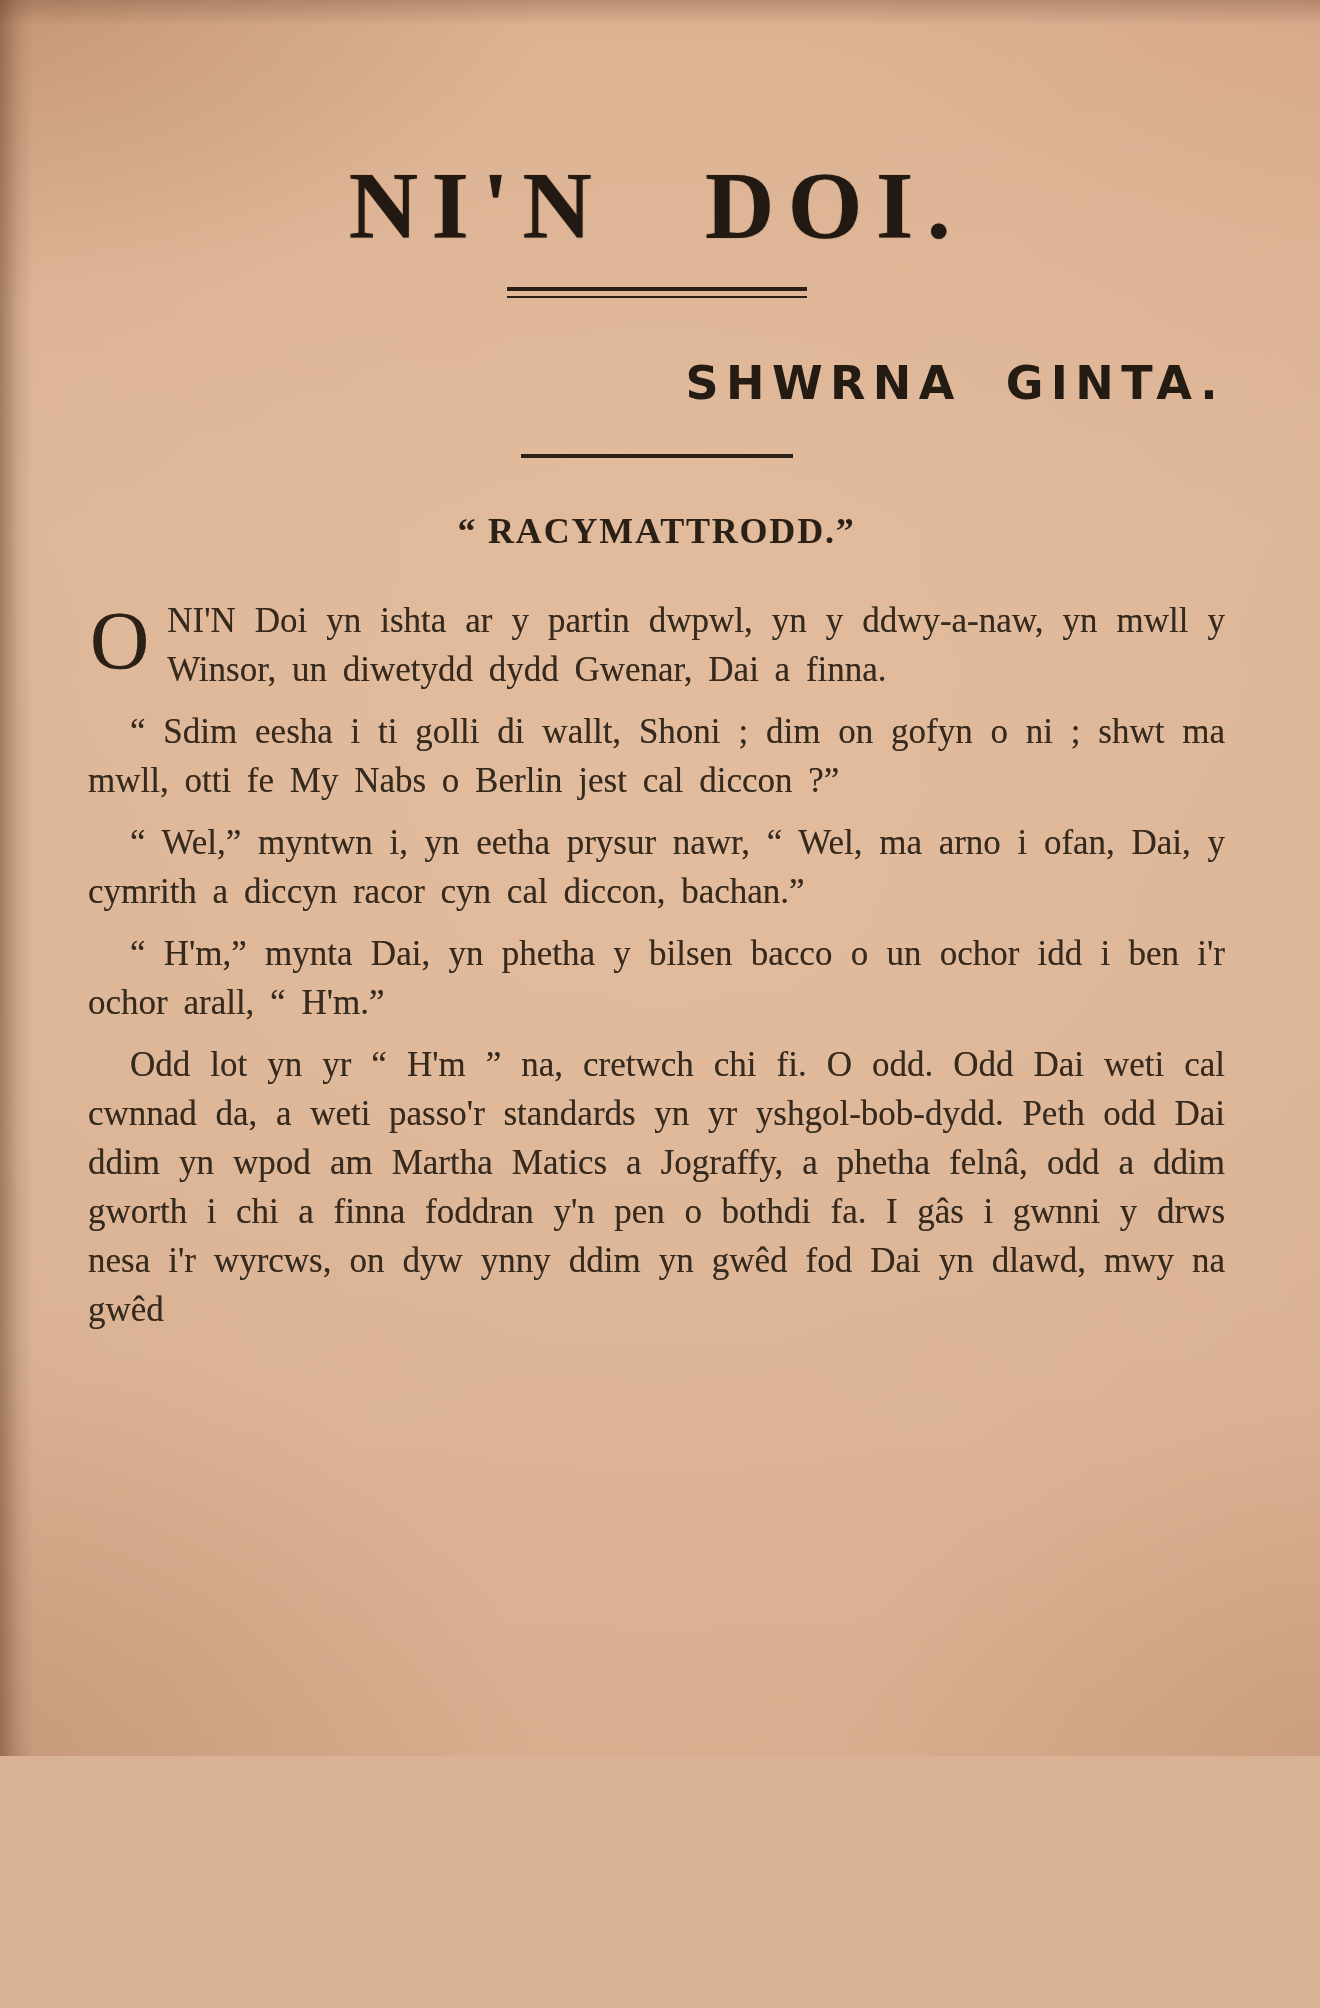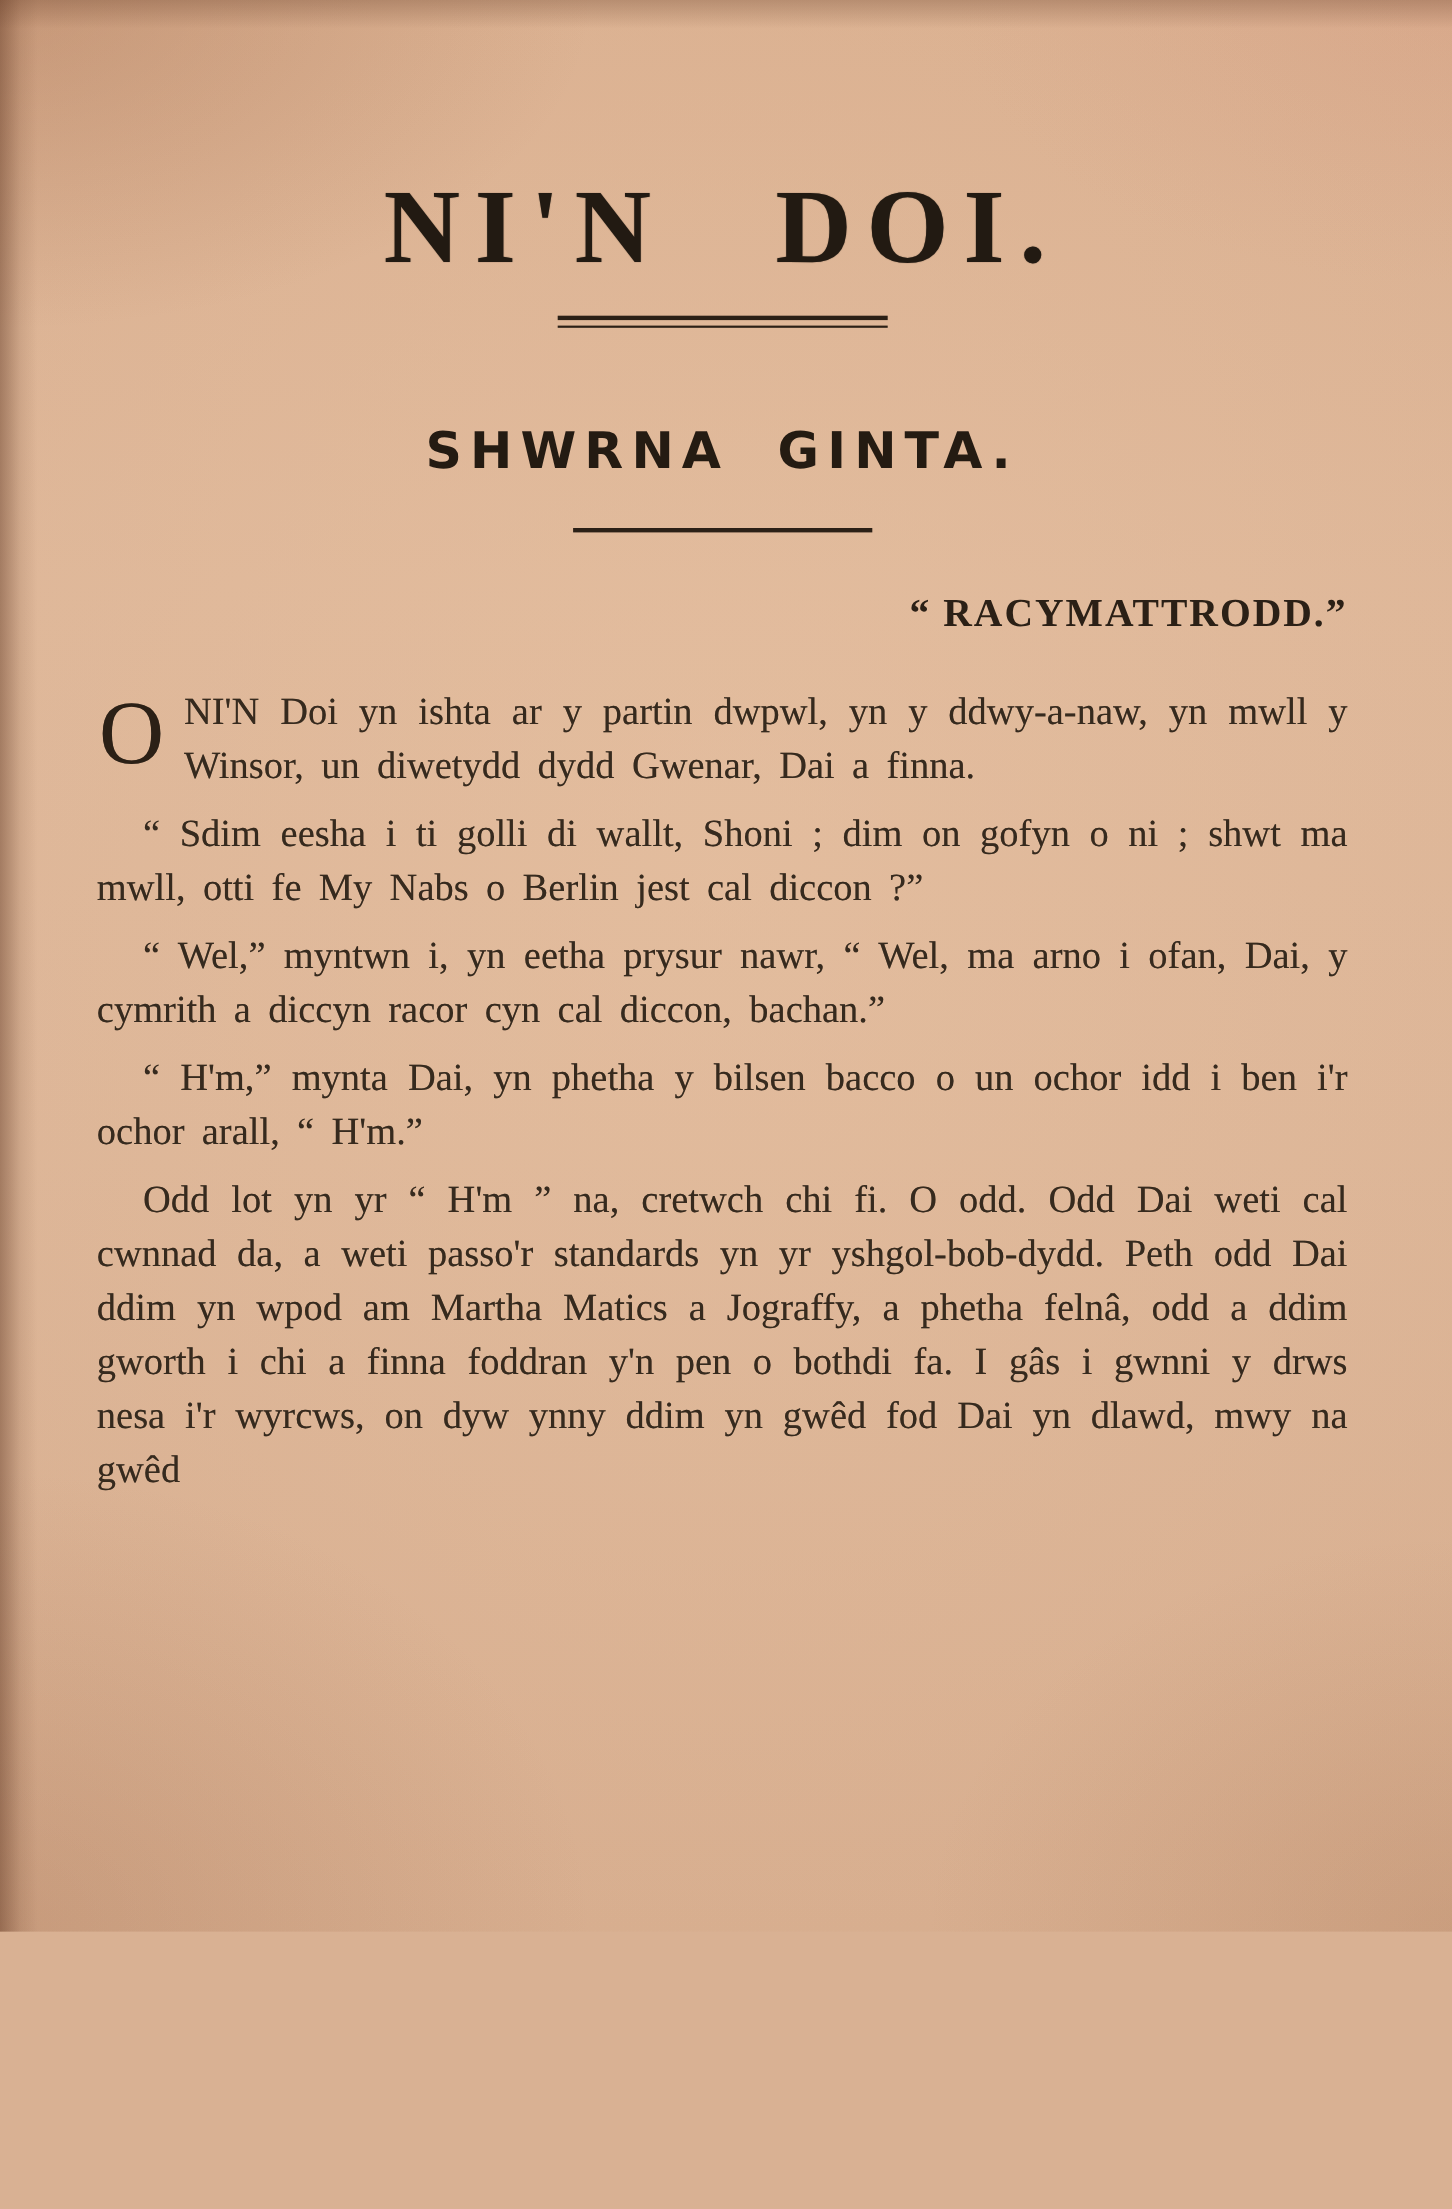--- a/index.html
+++ b/index.html
@@ -67,41 +67,41 @@
     height: 4px;
     background: #2b2016;
   }
   .rule-title .bar-thin {
     display: block;
     height: 2px;
     margin-top: 5px;
     background: #2b2016;
   }
   h2.section {
-    margin: 84px 0 0 0;
-    text-align: center;
+    margin: 58px 0 0 0;
+    text-align: right;
     font-family: "DejaVu Sans", "Liberation Sans", sans-serif;
     font-size: 46px;
     font-weight: 700;
     letter-spacing: 0.16em;
     word-spacing: 0.45em;
     color: #241b12;
   }
   .rule-section {
     width: 272px;
     margin-top: 44px;
   }
   .rule-section .bar-thick {
     display: block;
     height: 4px;
     background: #2b2016;
   }
   h3.heading {
     margin: 52px 0 0 0;
-    text-align: right;
+    text-align: center;
     font-size: 36px;
     font-weight: 700;
     letter-spacing: 0.05em;
     color: #2b2016;
   }
   .bodytext {
     margin-top: 44px;
     font-size: 35px;
     line-height: 49px;
     text-align: justify;

